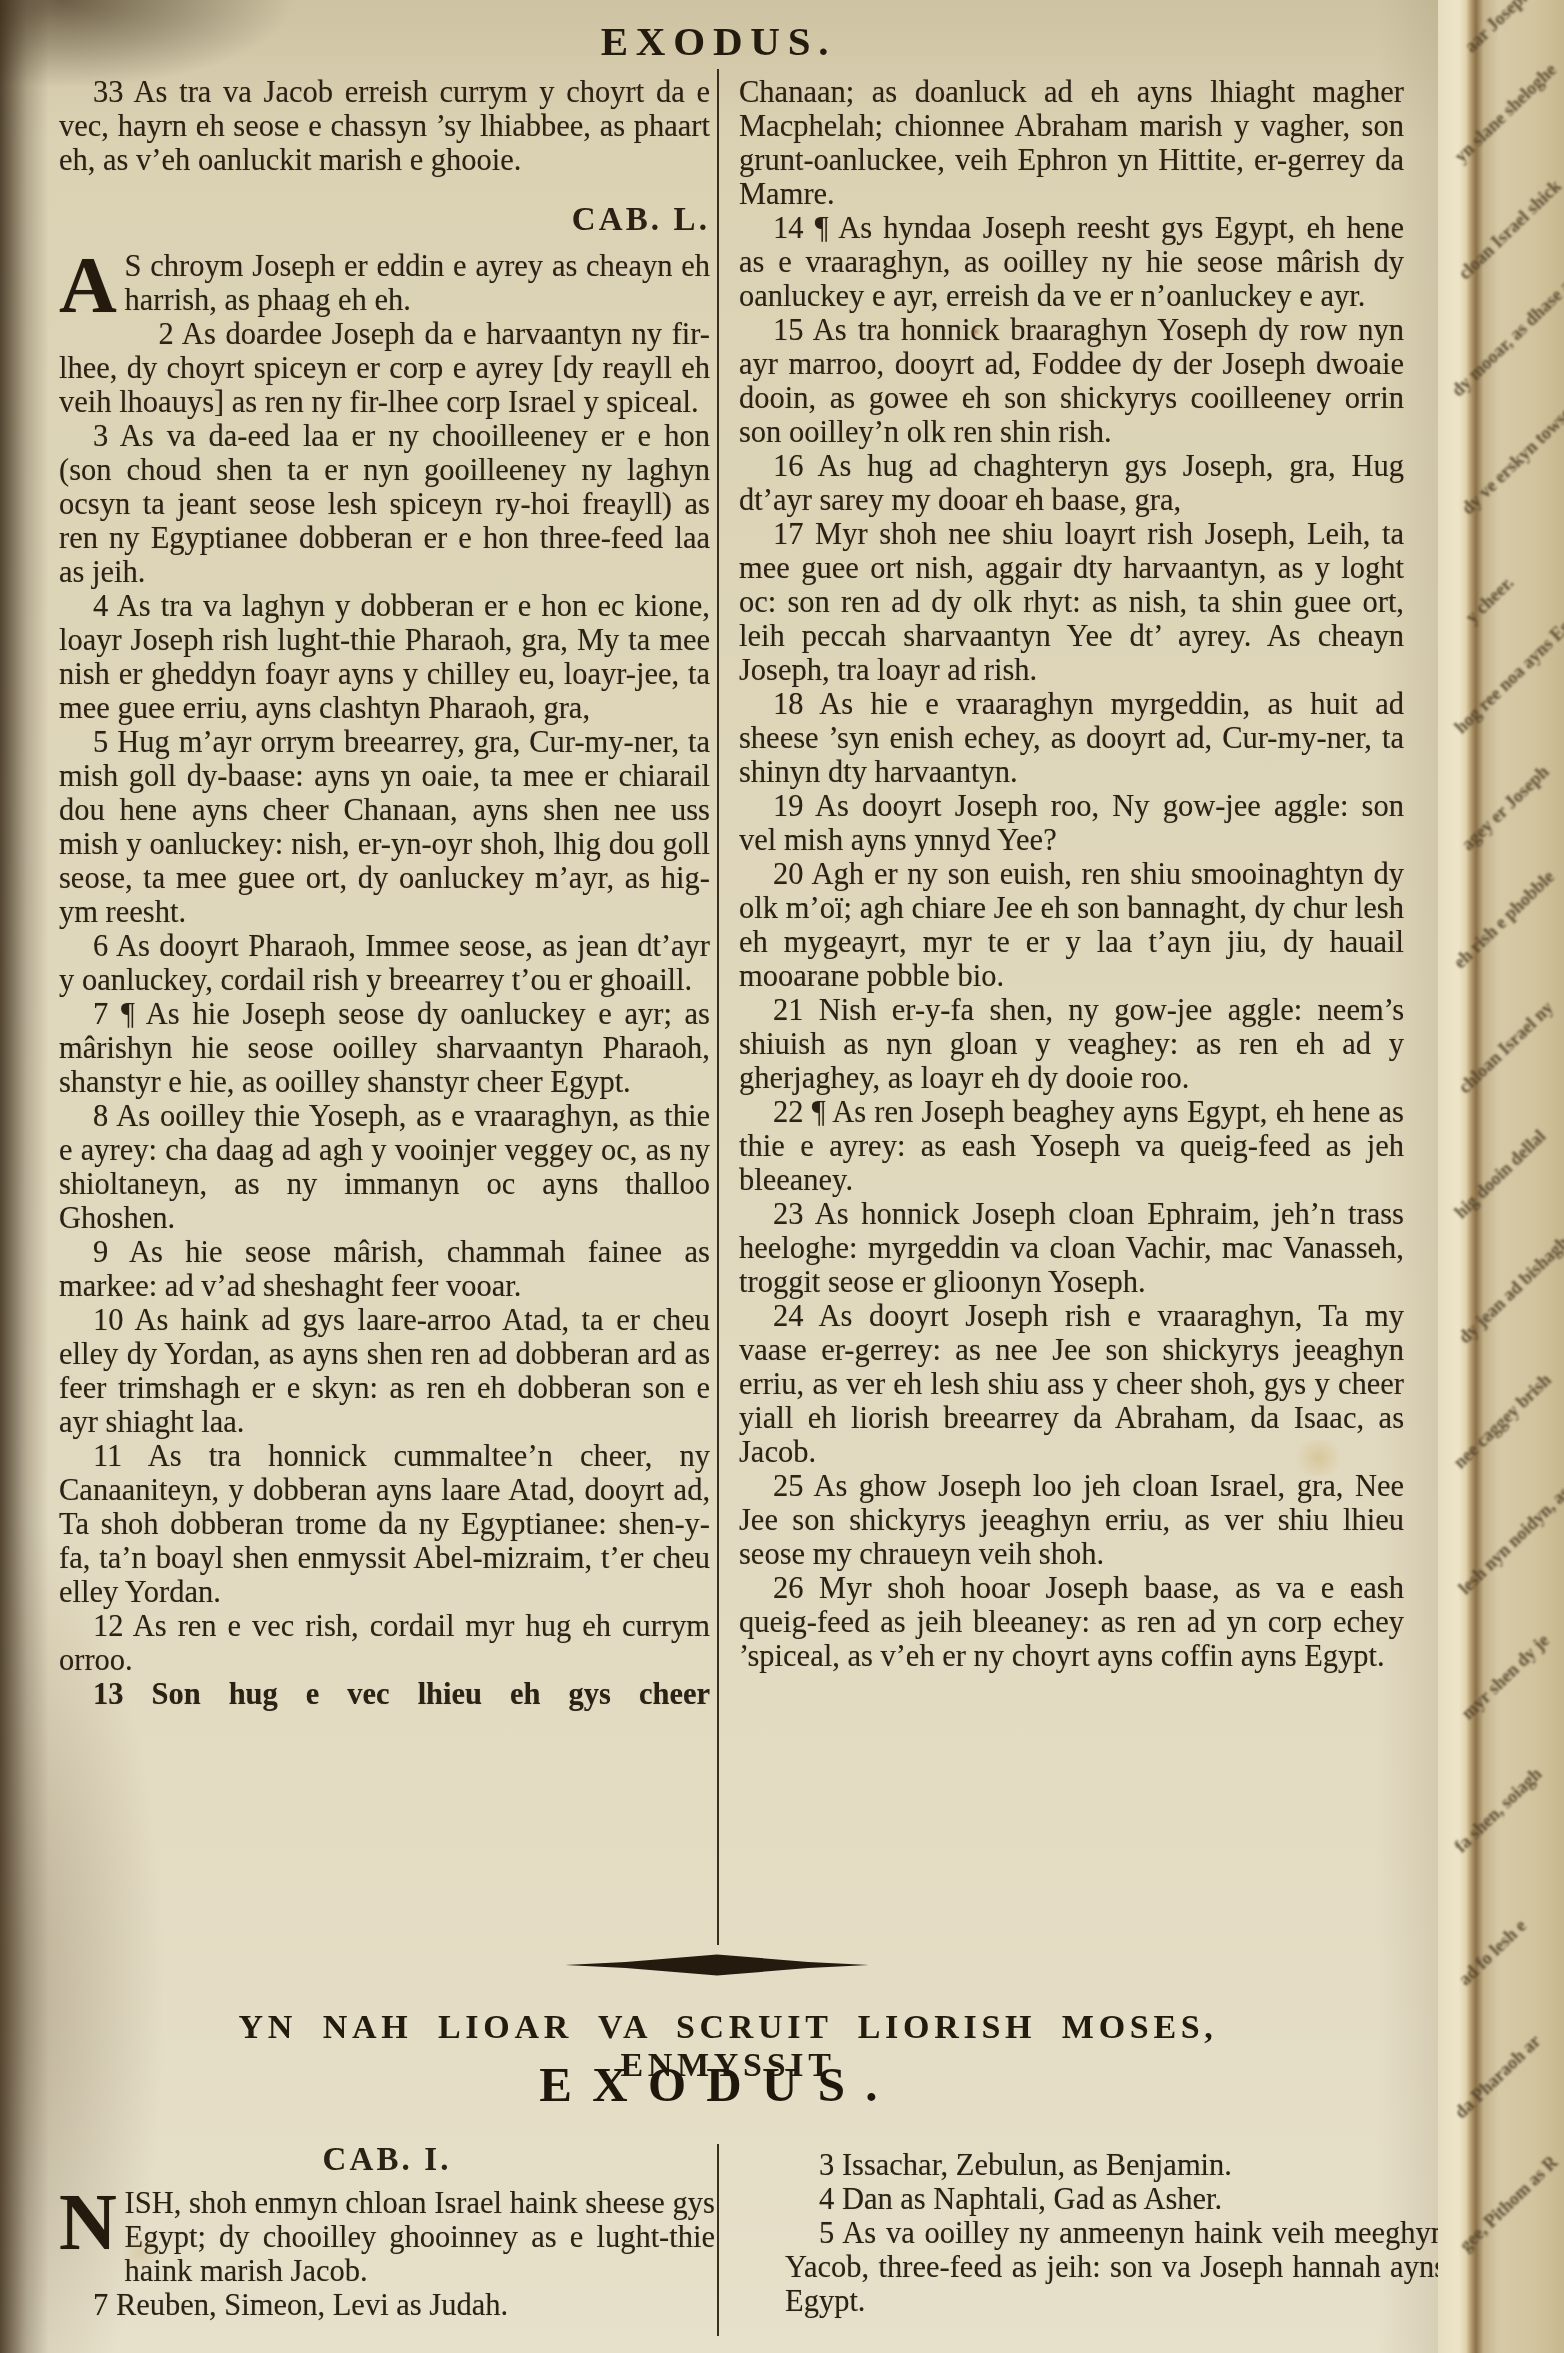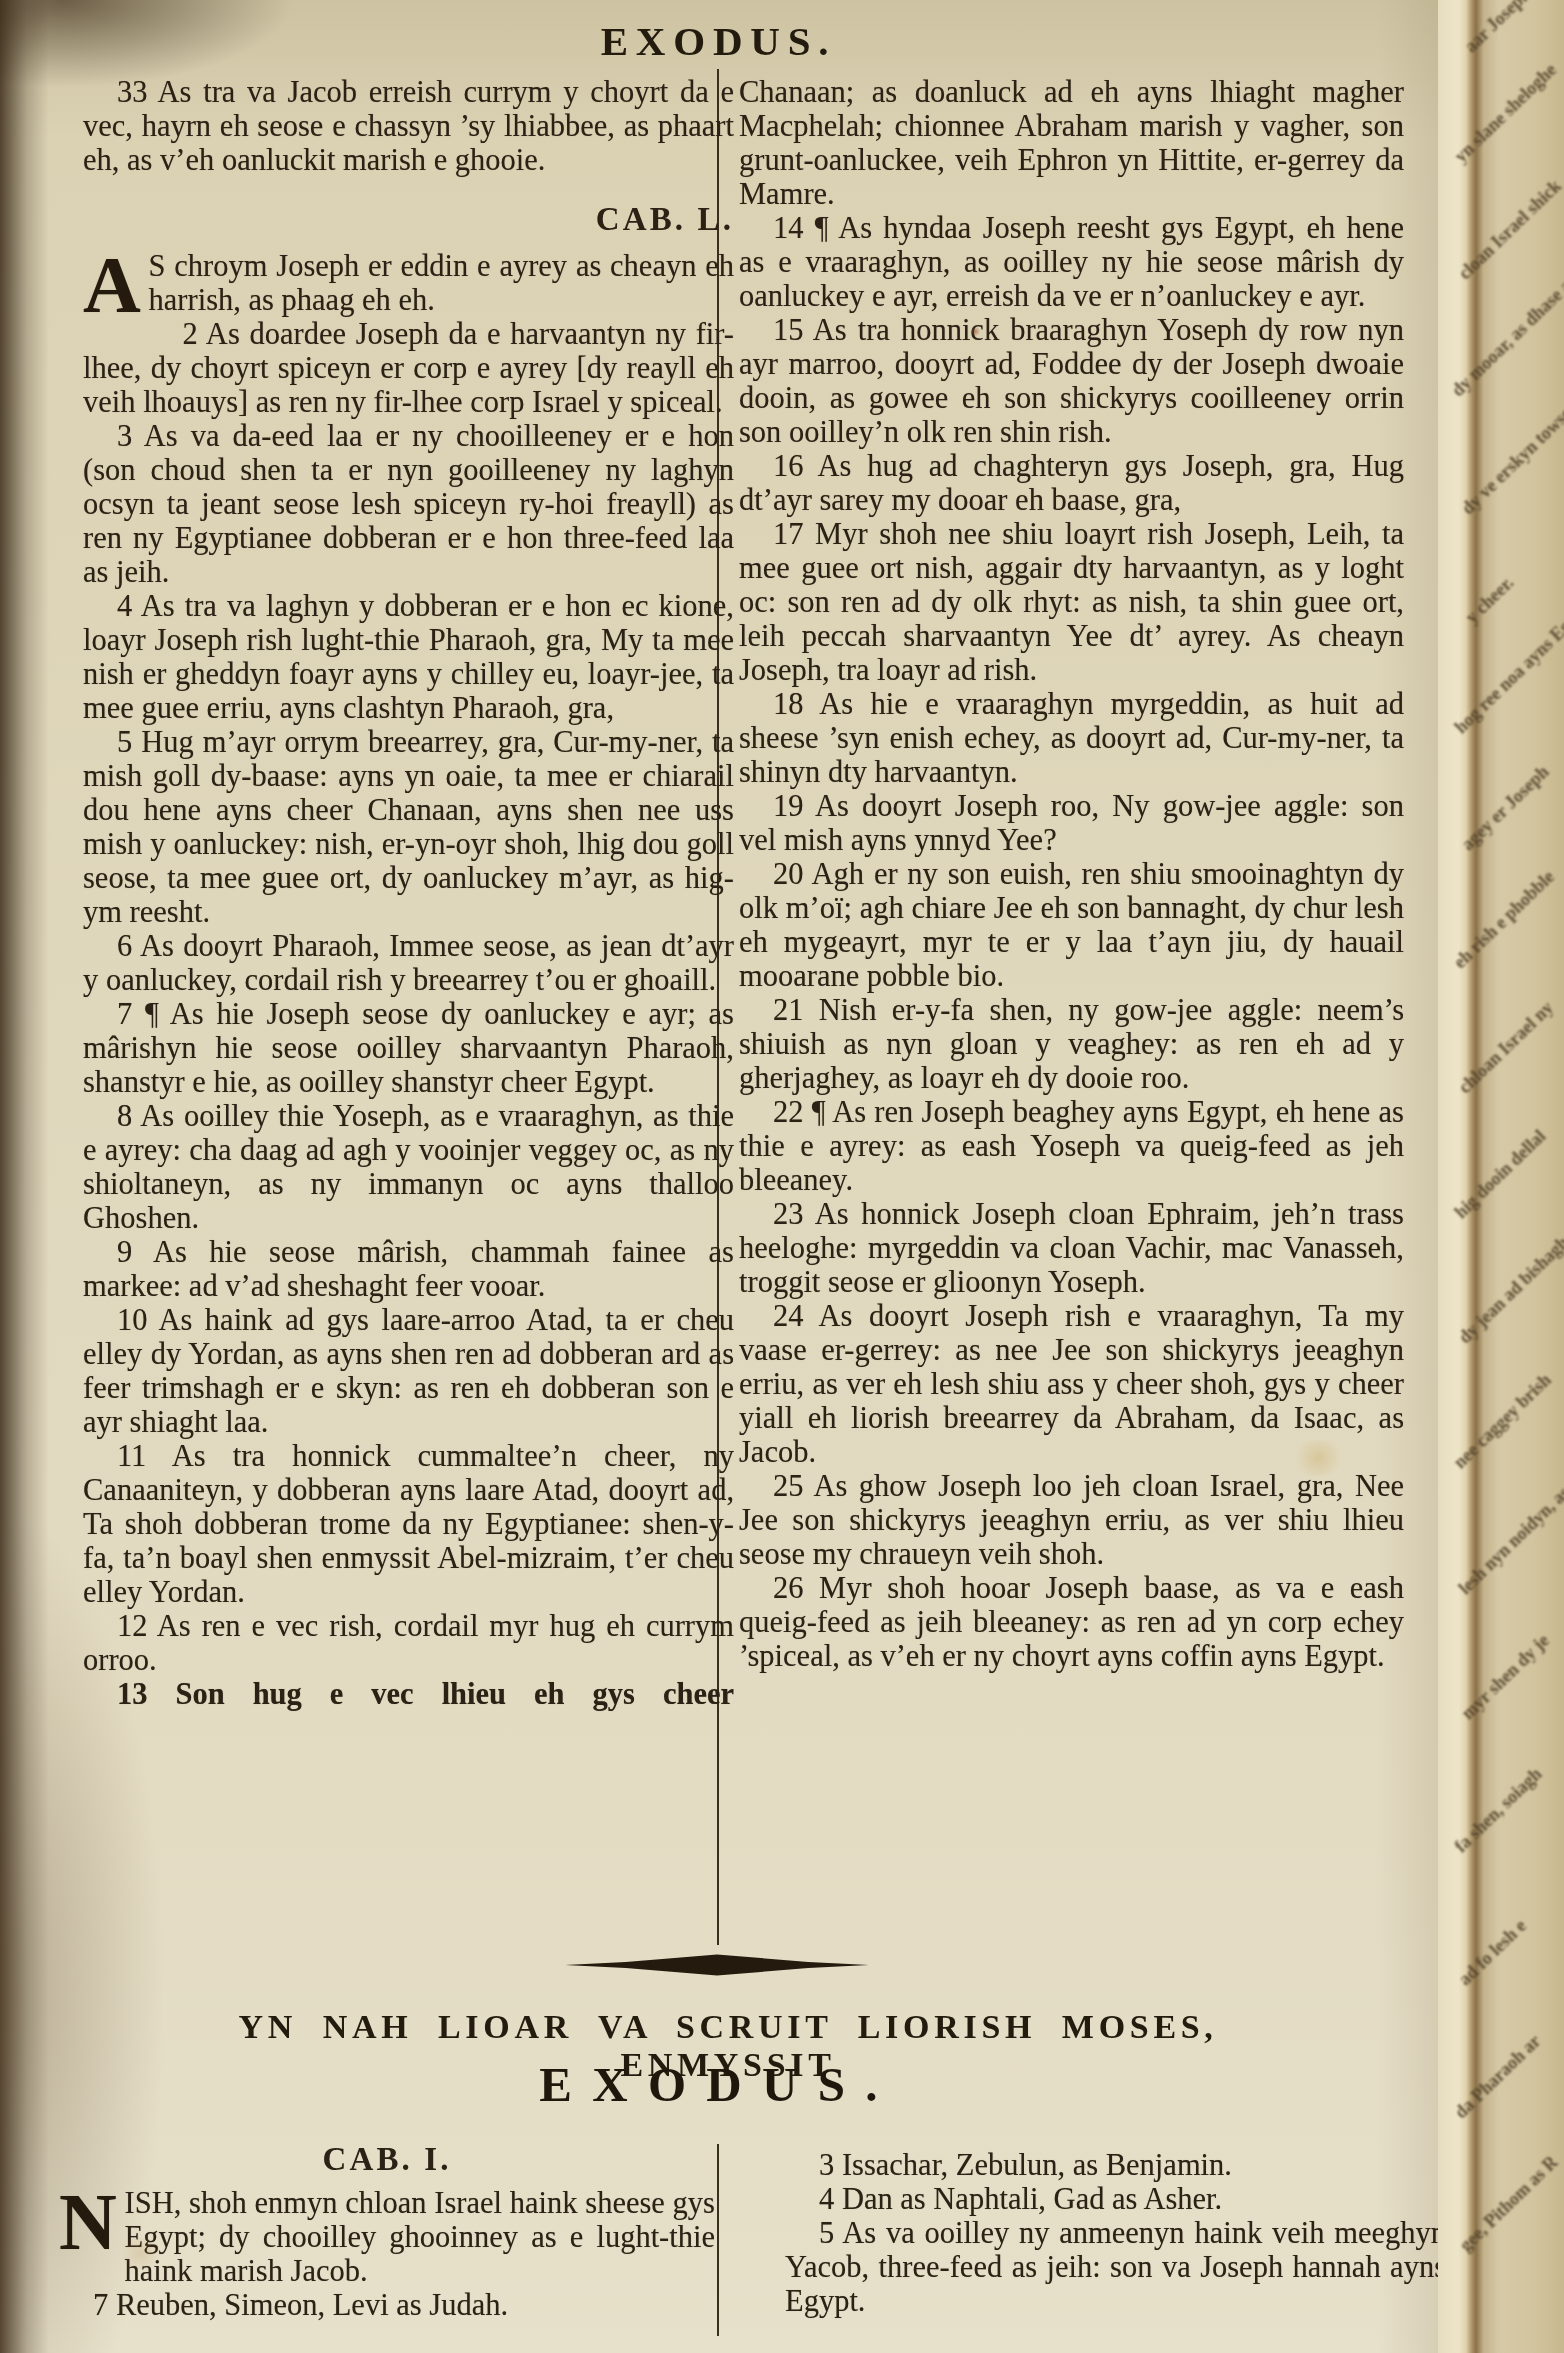--- a/index.html
+++ b/index.html
@@ -16,21 +16,21 @@
       linear-gradient(to right, rgba(120,98,62,0) 88%, rgba(120,98,62,.25) 95%, rgba(120,98,62,.35) 100%),
       linear-gradient(to bottom, #cdc3a2 0%, #dbd2b4 6%, #e0d8bd 45%, #e3dbc2 78%, #e7e0ca 100%);
   }
   
   .running-head{
     position:absolute;left:0;top:17px;width:1437px;
     text-align:center;font-size:41px;font-weight:bold;letter-spacing:7.8px;
     color:#241b0f;
   }
   .col{position:absolute;top:75px;}
-  .col-left{left:59px;width:651px;margin-left:24px;}
+  .col-left{left:59px;width:651px;}
   .col-right{left:739px;width:665px;}
   .verse{
     margin:0;
     font-size:30.5px;line-height:34px;
     text-align:justify;
     color:#2b2114;
     text-shadow:0 0 0.8px rgba(43,33,20,.35);
   }
   .indent{text-indent:34px;}
   .force-just{text-align-last:justify;font-weight:bold;}

